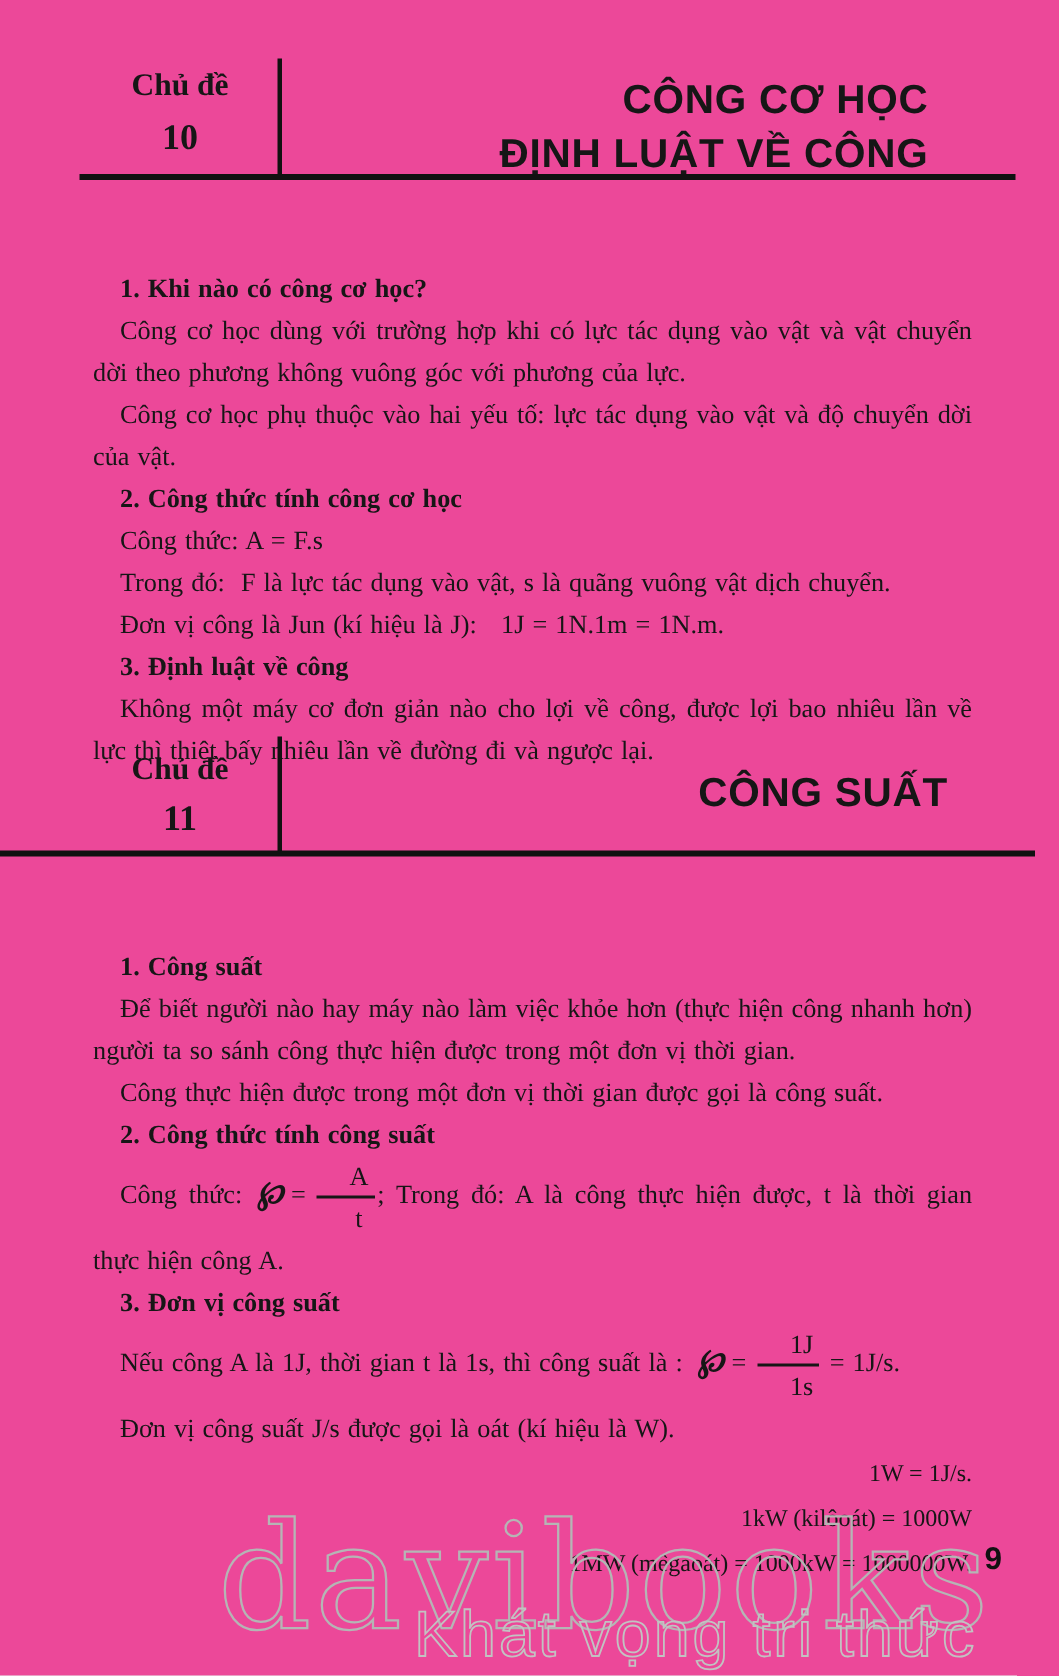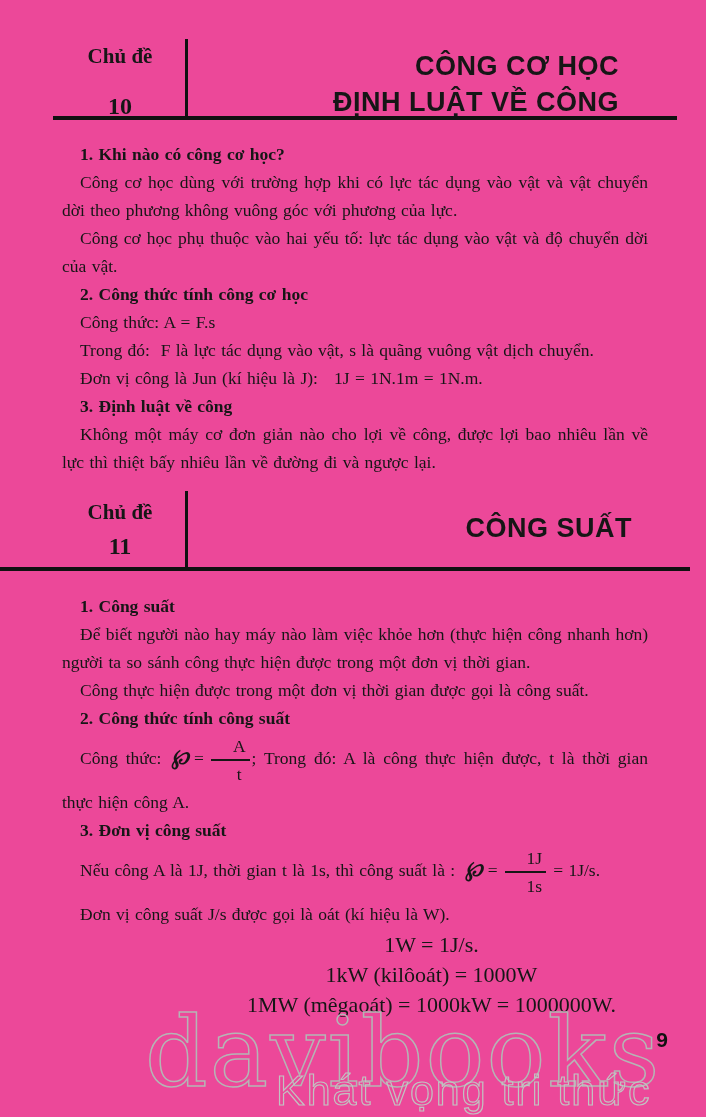--- a/index.html
+++ b/index.html
@@ -20,32 +20,32 @@
   .topic-titles{
     position:absolute;left:185px;right:0;text-align:right;
     font-family:"Liberation Sans", sans-serif;font-weight:bold;
     transform:translateX(-58px);
     letter-spacing:0.5px;
   }
   .topic-title-line{font-size:27px;line-height:36px;}
   .topic-rule{position:absolute;height:4px;background:#111;}
   #topic10{top:38px;width:677px;height:120px;}
   #topic10 .topic-label{margin-top:6px;}
-  #topic10 .topic-number{margin-top:24px;text-decoration:underline;}
+  #topic10 .topic-number{margin-top:10px;}
   #topic10 .topic-divider{height:77px;}
   #topic10 .topic-titles{top:10px;}
   #topic10 .topic-rule{top:78px;left:53px;right:0;}
   #topic11{top:490px;width:690px;height:120px;}
   #topic11 .topic-label{margin-top:10px;}
   #topic11 .topic-number{margin-top:8px;}
   #topic11 .topic-divider{height:77px;}
   #topic11 .topic-titles{top:20px;}
   #topic11 .topic-rule{top:77px;left:0;right:0;}
   
-  .content{position:absolute;left:0;right:0;padding:0 58px 0 62px;}
+  .content{position:absolute;left:0;right:0;padding:0 58px 0 62px;margin-top:38px;}
   #content1{top:140px;}
   #content2{top:592px;}
   .content p, .content h3{
     margin:0;
     font-size:17.5px;line-height:28px;
     text-align:justify;
     text-indent:18px;
     font-weight:normal;
     word-spacing:1px;
   }
@@ -62,21 +62,21 @@
   .f-eq{margin:0 5px;}
   .frac{
     display:inline-block;vertical-align:middle;
     text-align:center;line-height:24px;
     margin:2px 2px;
   }
   .frac .num{display:block;padding:0 4px 1px 4px;border-bottom:2px solid #161616;}
   .frac .den{display:block;padding-top:1px;}
   
   .units{margin-left:153px;margin-top:2px;}
-  .unit-line{font-size:22px;line-height:30px;text-align:center;text-indent:0;}
+  .unit-line{font-size:16px;line-height:30px;text-align:right;text-indent:0;}
   
   .watermark{position:absolute;left:0;top:0;width:100%;height:100%;pointer-events:none;z-index:5;}
   .wm-brand{
     position:absolute;left:145px;top:995px;
     font-family:"DejaVu Serif", serif;
     font-size:98px;letter-spacing:2px;
     color:rgba(255,255,255,0);
     -webkit-text-stroke:1.5px #b5b5b5;
   }
   .wm-slogan{

